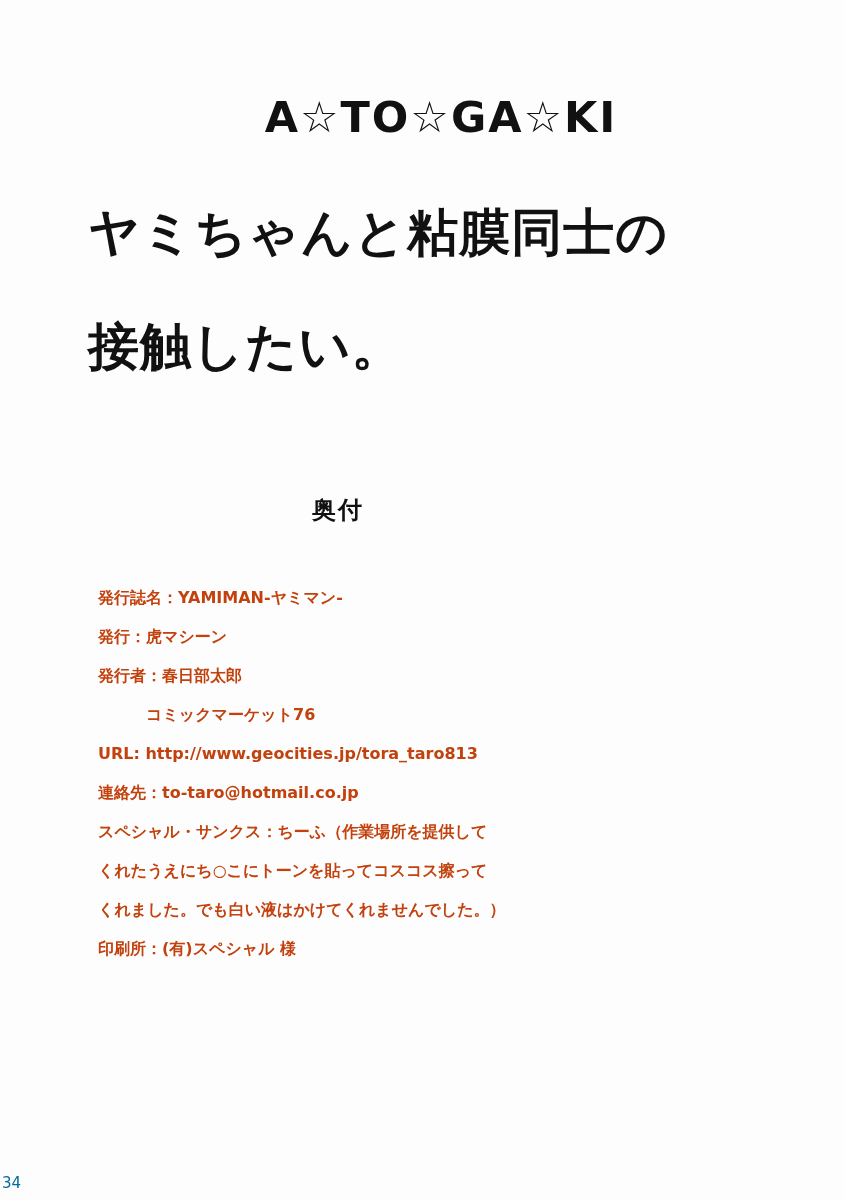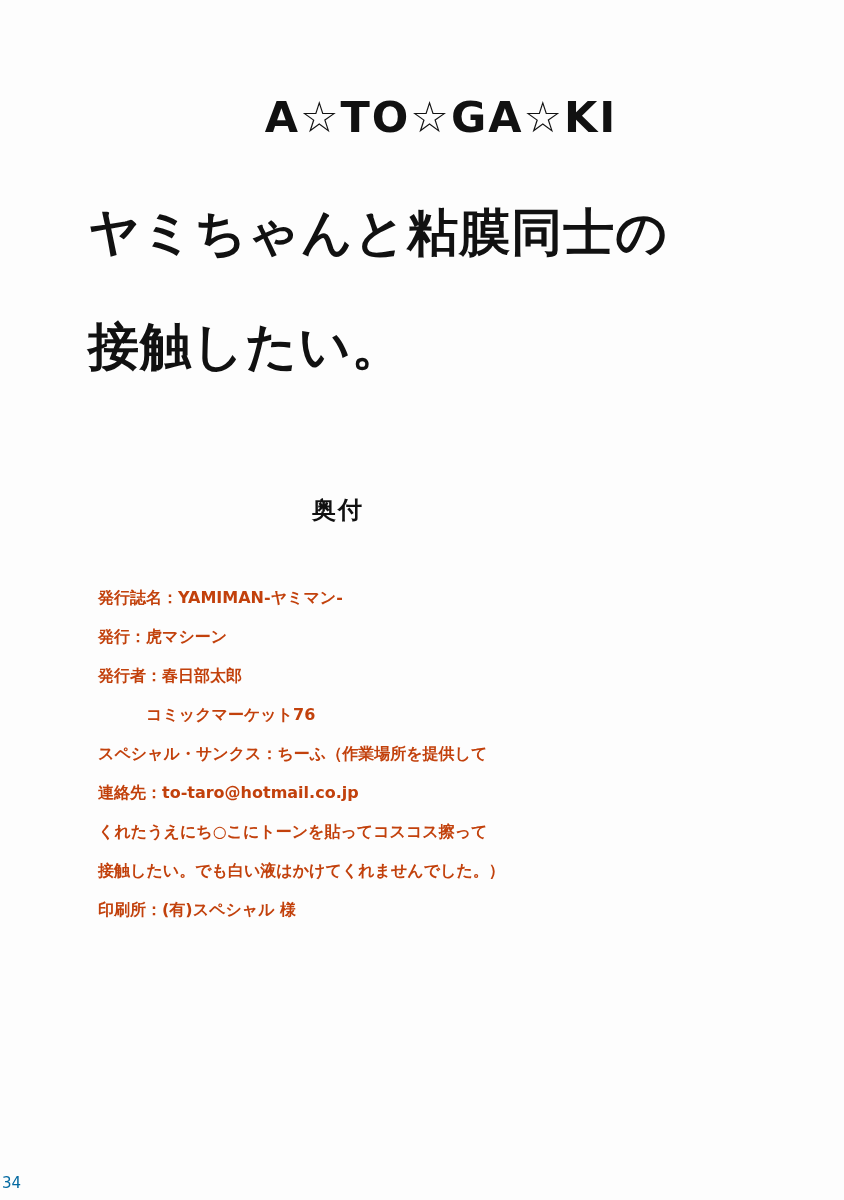--- a/index.html
+++ b/index.html
@@ -109,22 +109,23 @@
 
   <div class="headline headline-line2">接触したい。</div>
 
   <div class="colophon-heading">奥付</div>
 
   <div class="colophon">
     <div class="row">発行誌名：YAMIMAN-ヤミマン-</div>
     <div class="row">発行：虎マシーン</div>
     <div class="row">発行者：春日部太郎</div>
     <div class="row indent">コミックマーケット76</div>
+    <div class="row mono-ish">URL: http://www.geocities.jp/tora_taro813</div>
+    <div class="row">連絡先：to-taro@hotmail.co.jp</div>
     <div class="row">スペシャル・サンクス：ちーふ（作業場所を提供して</div>
-    <div class="row">連絡先：to-taro@hotmail.co.jp</div>
     <div class="row">くれたうえにち○こにトーンを貼ってコスコス擦って</div>
-    <div class="row">接触したい。でも白い液はかけてくれませんでした。）</div>
+    <div class="row">くれました。でも白い液はかけてくれませんでした。）</div>
     <div class="row">印刷所：(有)スペシャル 様</div>
   </div>
 
   <div class="page-number">34</div>
 
 </div>
 
 </body></html>

